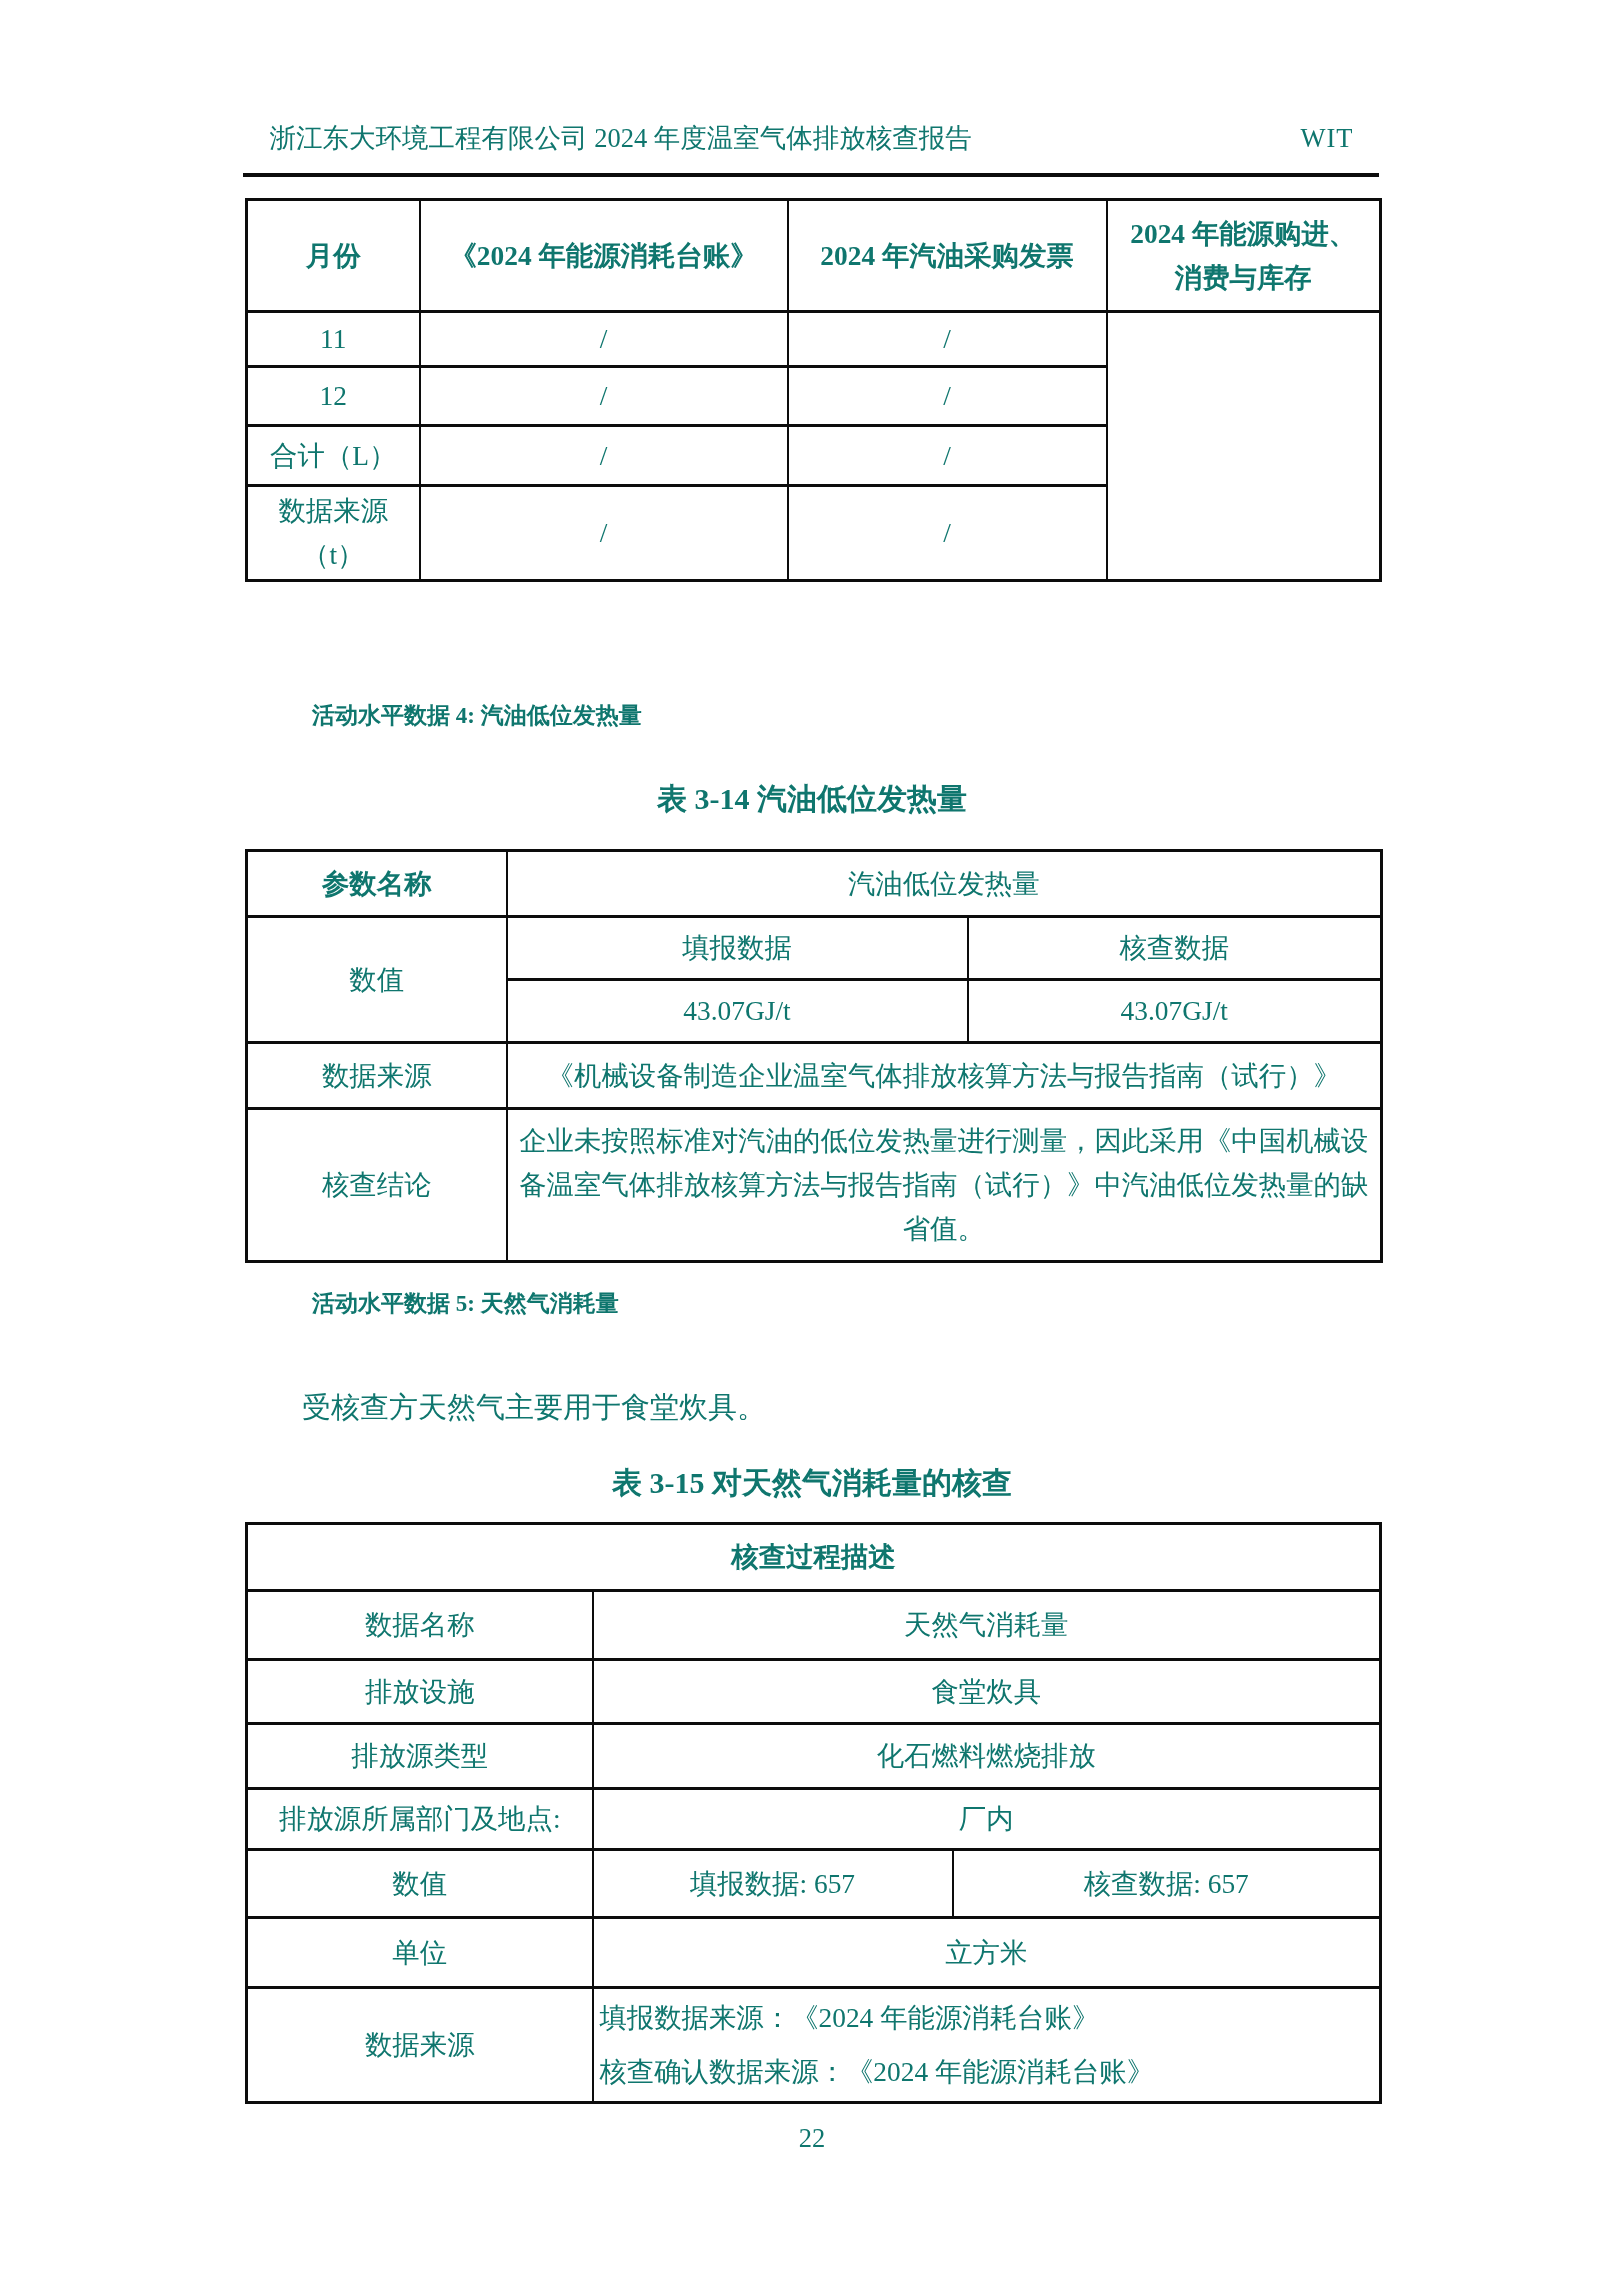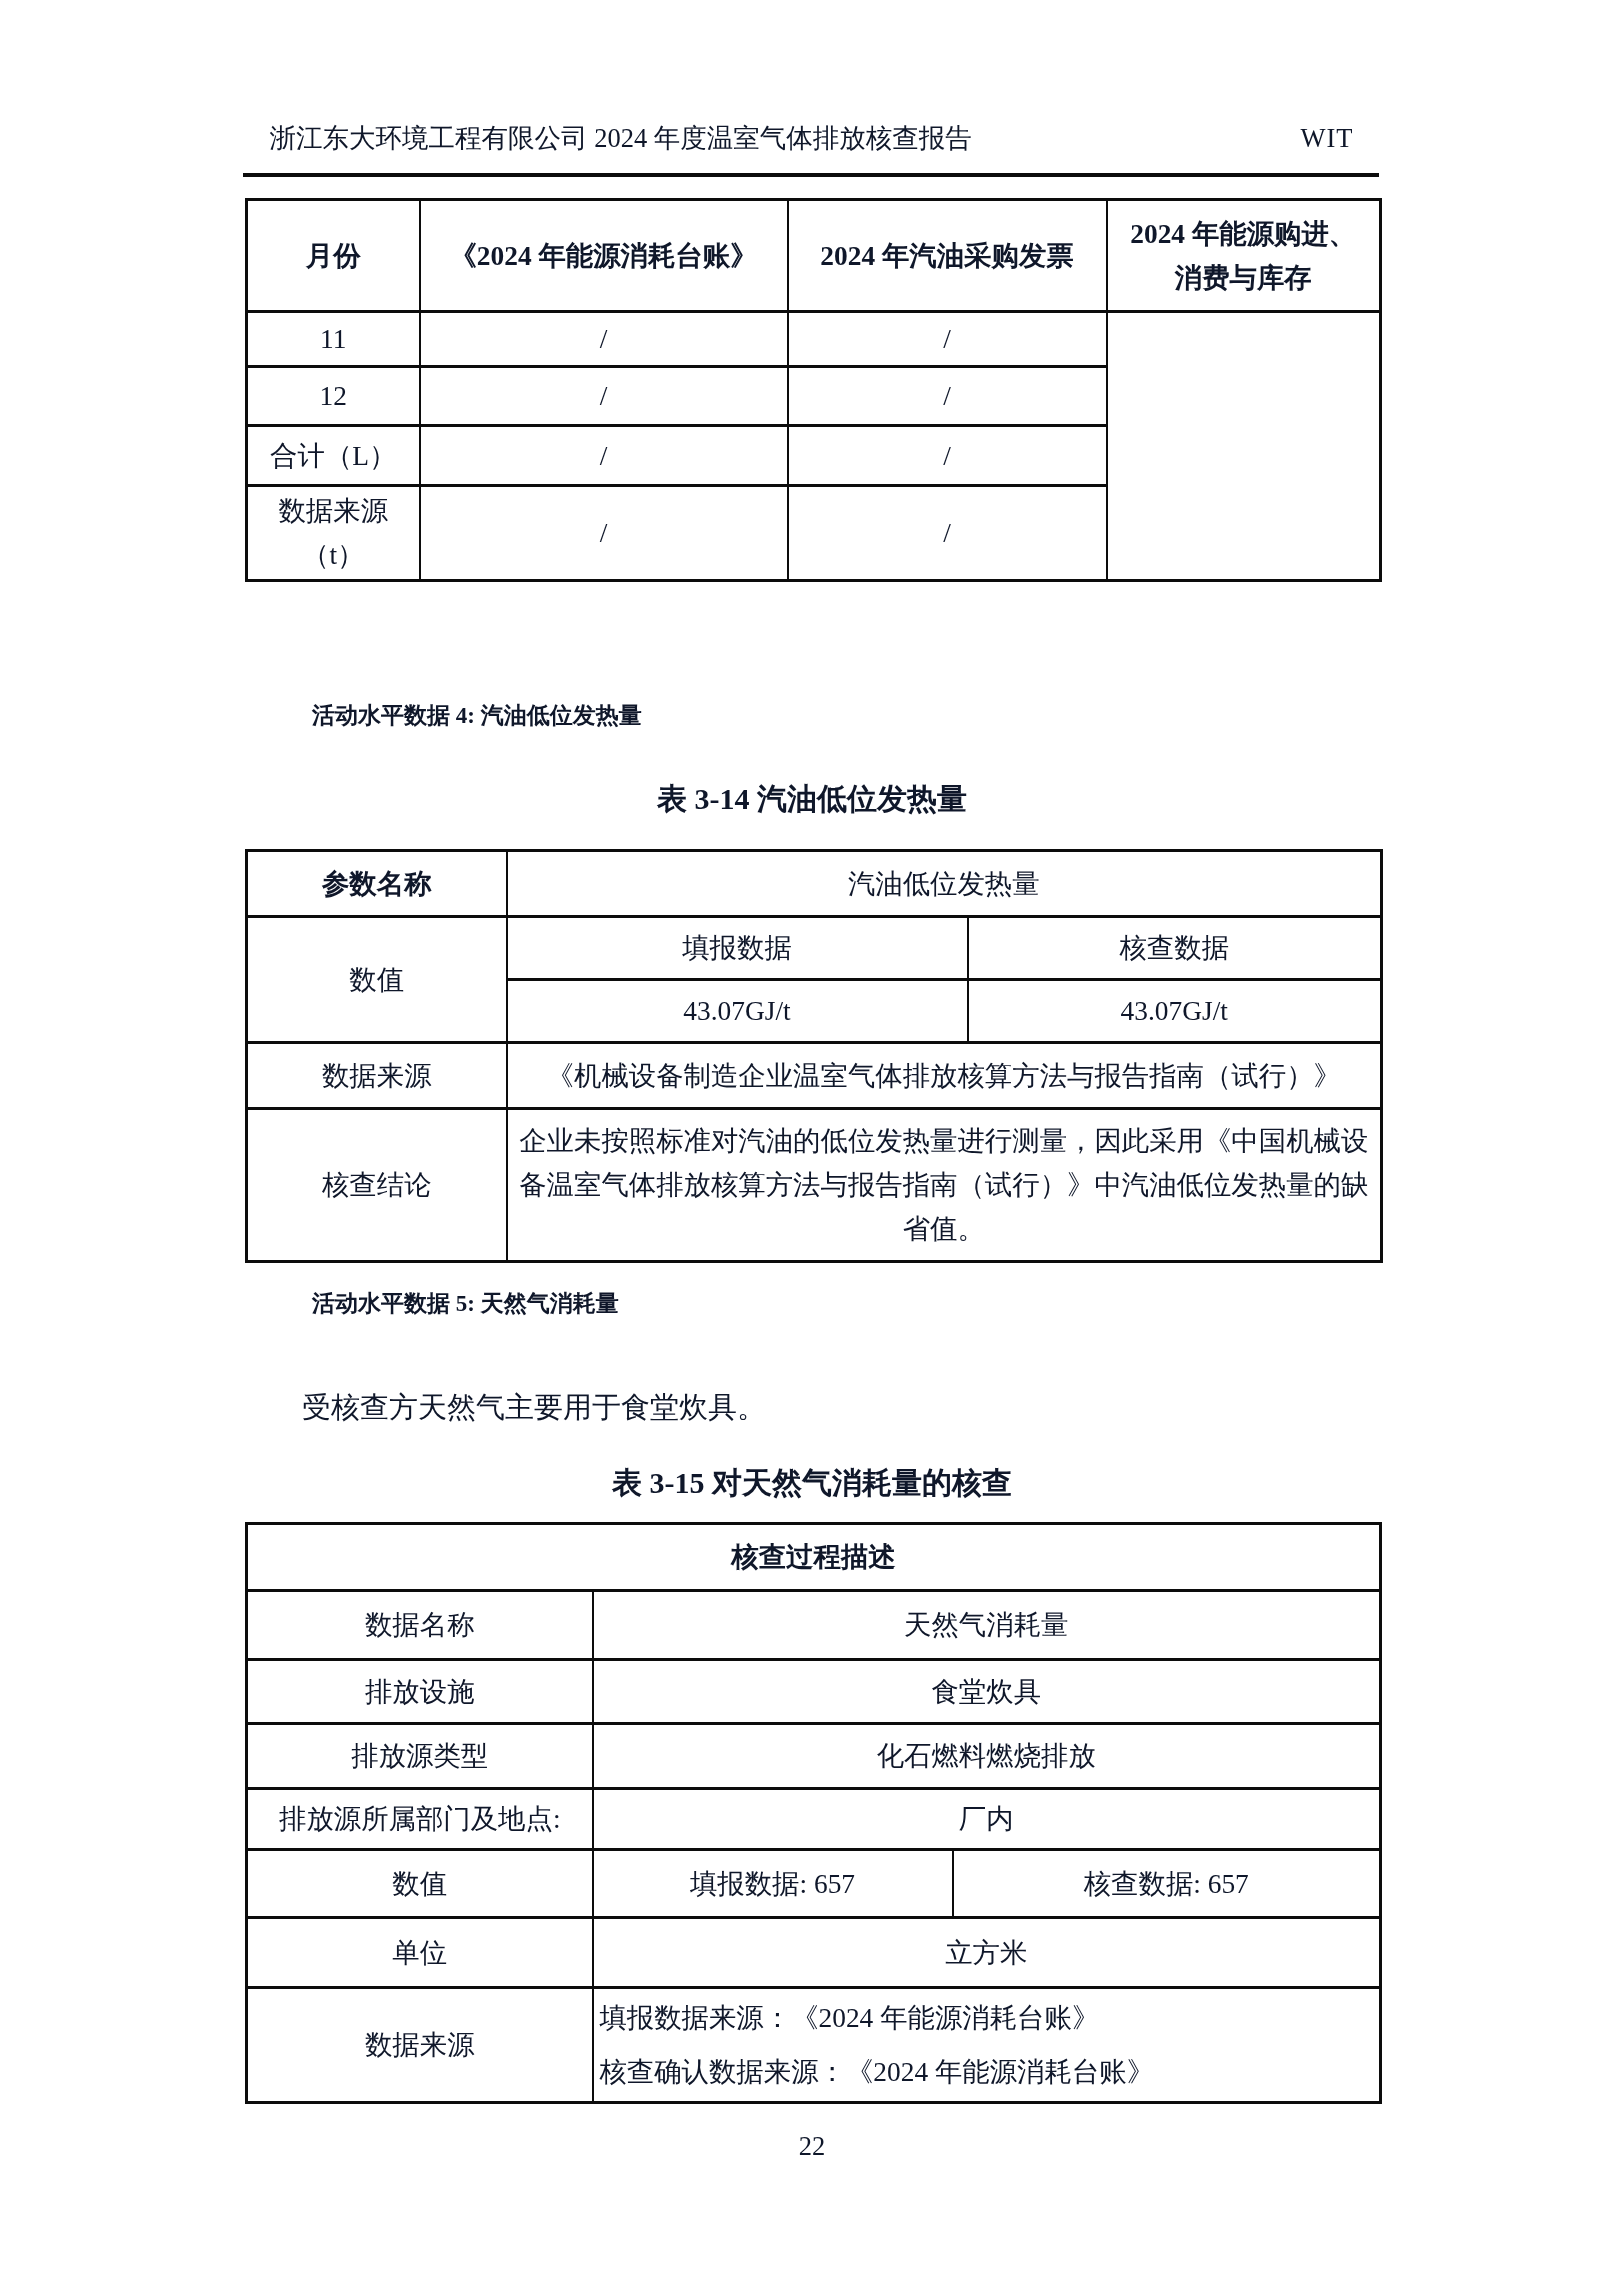--- a/index.html
+++ b/index.html
@@ -1,21 +1,21 @@
 <!DOCTYPE html>
 <html><head>
 <meta charset="utf-8">
 <style>
   html,body{margin:0;padding:0;background:#888;}
   #page{
     position:relative;
     width:1621px;height:2292px;
     background:#ffffff;
     font-family:"Liberation Serif","DejaVu Serif",serif;
-    color:#0f172a;
+    color:#0f766e;
     overflow:hidden;
   }
   .abs{position:absolute;}
   
   .hdr{
     left:245px;top:120px;width:1134px;
     display:flex;justify-content:space-between;align-items:baseline;
     font-size:26.5px;
   }
   .hdr .title{padding-left:24.5px;}
@@ -44,21 +44,21 @@
   .t3{left:245px;top:1522px;width:1134px;}
 
   .note{left:302px;top:614px;font-size:29px;}
   .h-sec{font-size:23px;font-weight:bold;left:312px;}
   .h4{top:700px;}
   .h5{top:1288px;}
   .para{left:302px;top:1388px;font-size:29px;}
   .t-title{left:245px;width:1134px;text-align:center;font-size:30px;font-weight:bold;}
   .tt1{top:779px;}
   .tt2{top:1463px;}
-  .pageno{left:245px;top:2123px;width:1134px;text-align:center;font-size:26.5px;margin-top:8px;}
+  .pageno{left:245px;top:2123px;width:1134px;text-align:center;font-size:26.5px;}
 </style>
 </head>
 <body>
 
 <div id="page">
 
   <div class="abs hdr">
     <span class="title">浙江东大环境工程有限公司 2024 年度温室气体排放核查报告</span>
     <span class="brand">WIT</span>
   </div>

